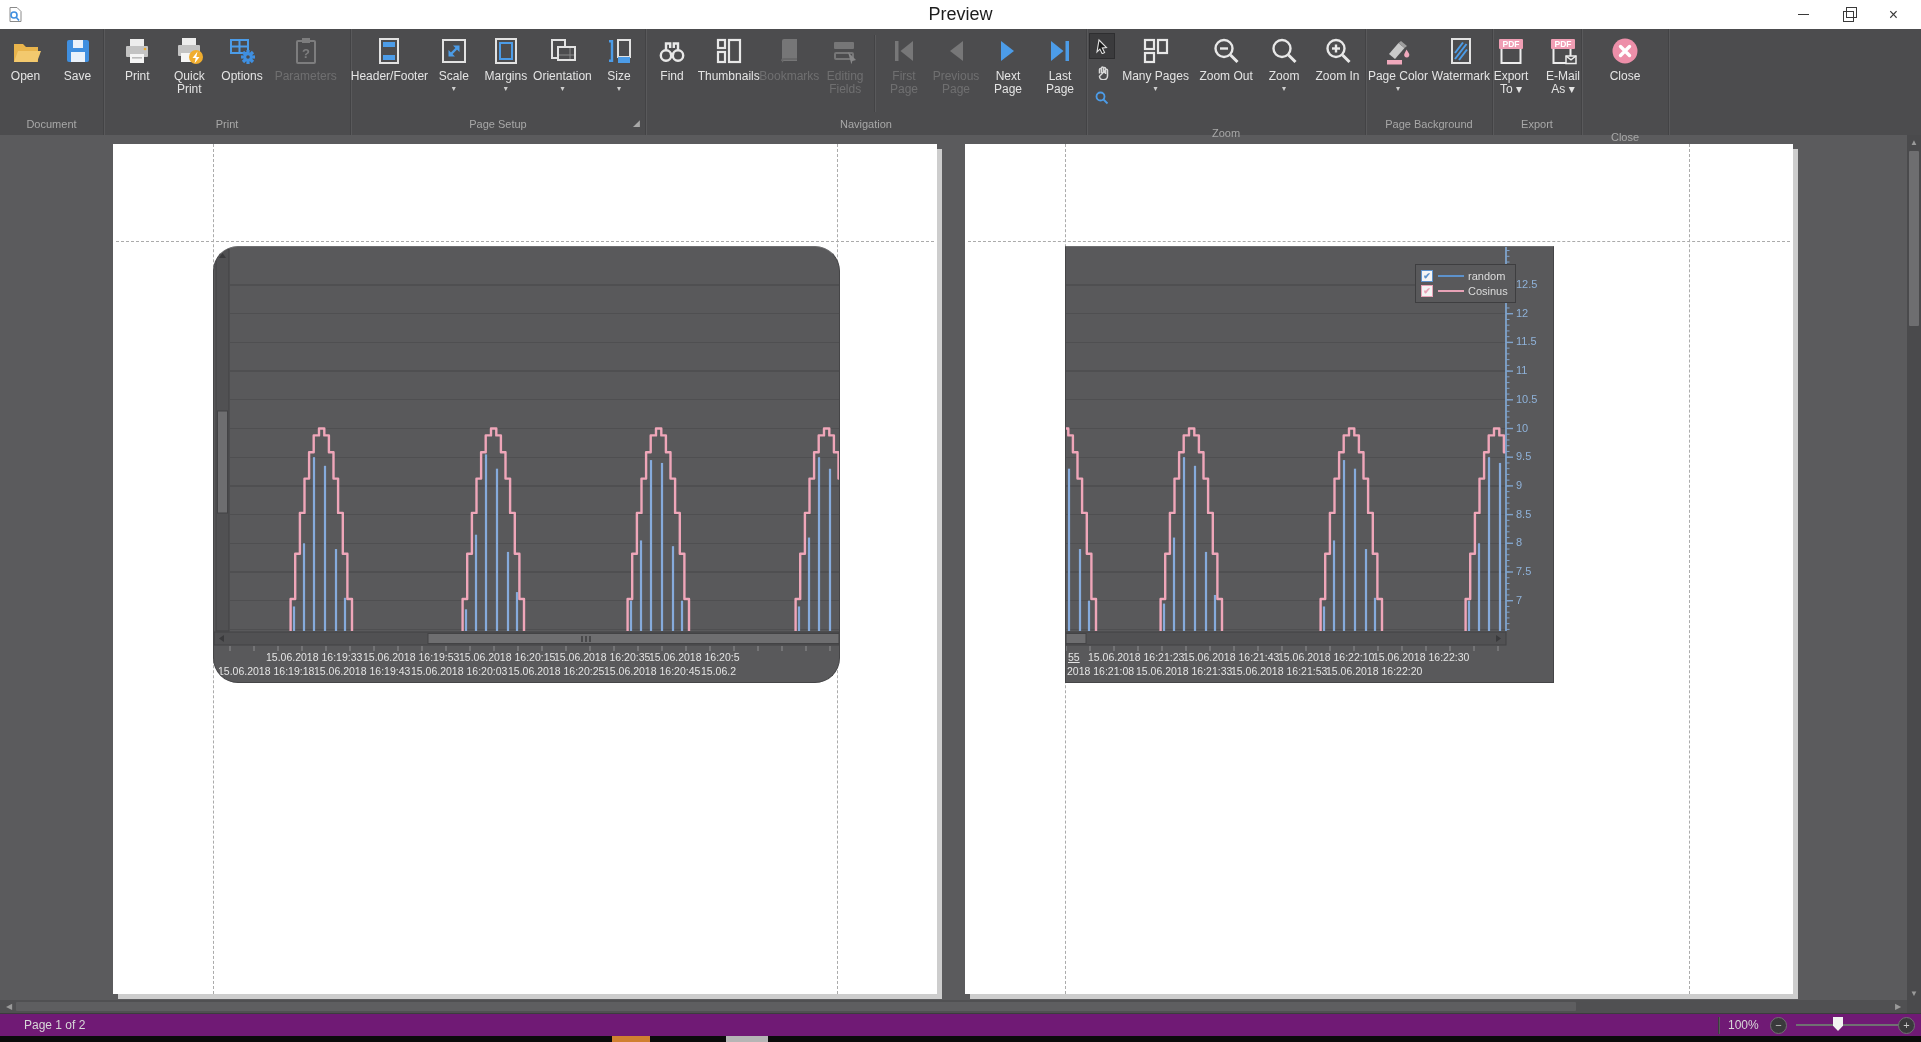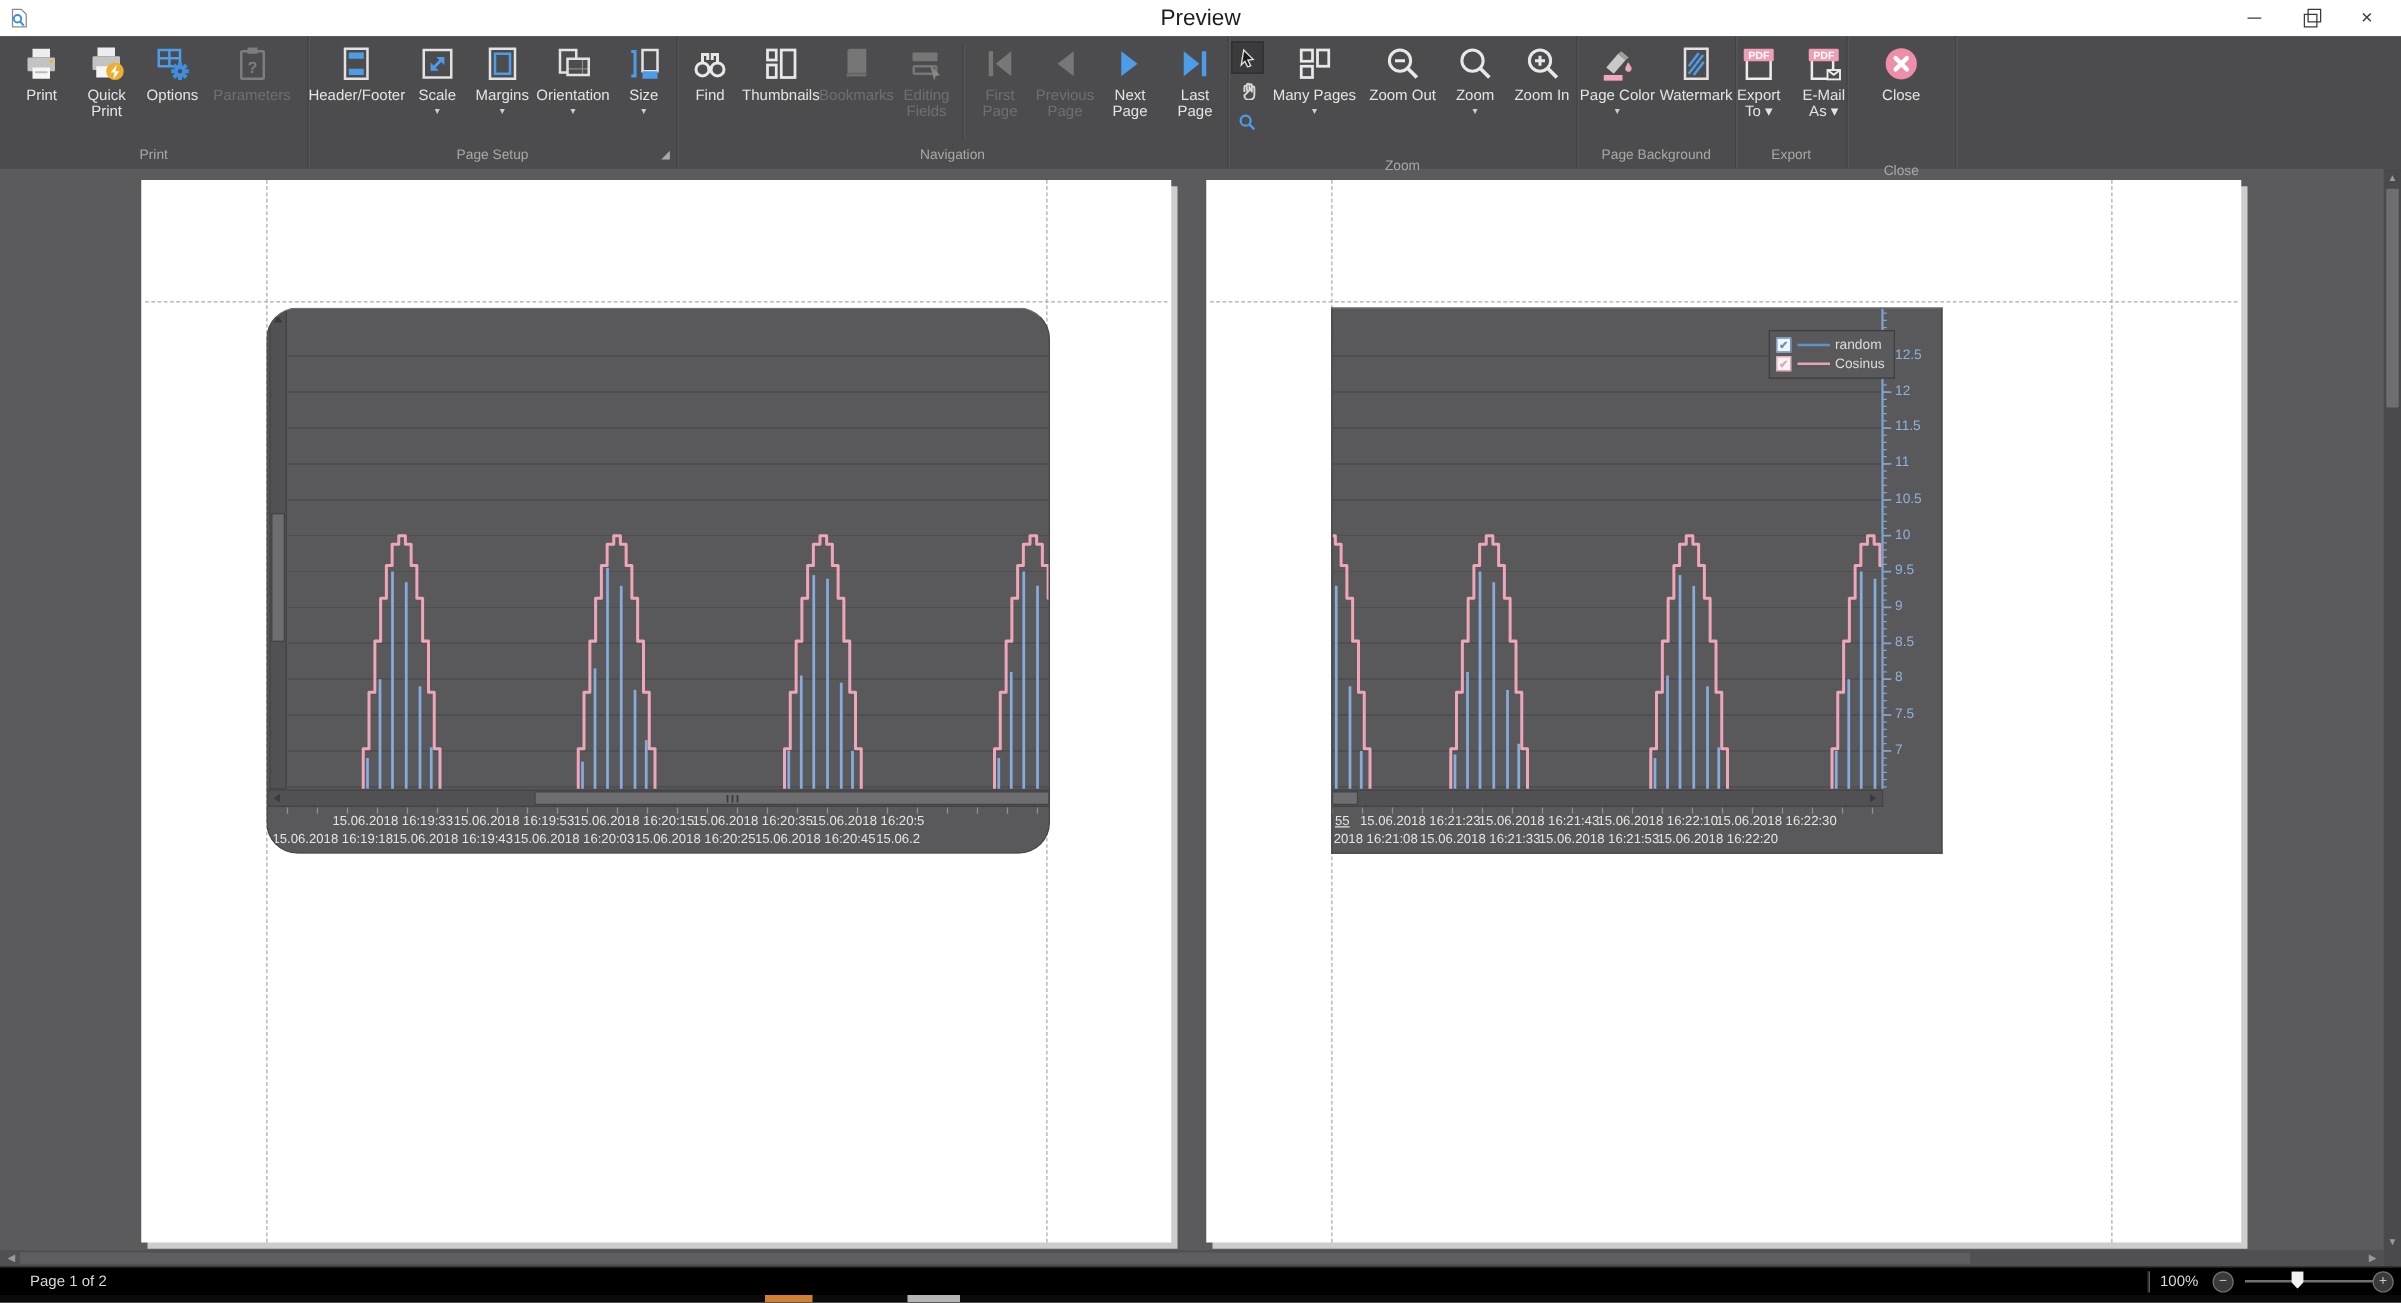--- a/index.html
+++ b/index.html
@@ -60,21 +60,21 @@
   .vscroll{position:absolute;right:0;top:135px;width:14px;height:865px;background:#4A4A4C;}
   .vscroll .arr{position:absolute;left:0;width:14px;height:14px;color:#9A9A9A;font-size:8px;
                 display:flex;align-items:center;justify-content:center;}
   .vscroll .thumb{position:absolute;left:2px;width:10px;background:#6E6E70;border-radius:1px;}
   .hscrollrow{position:absolute;left:0;top:1000px;width:1907px;height:13px;background:#505052;}
   .hscrollrow .arr{position:absolute;top:0;width:14px;height:13px;color:#9A9A9A;font-size:8px;
                    display:flex;align-items:center;justify-content:center;}
   .hscrollrow .thumb{position:absolute;top:2px;height:9px;background:#5E5E60;border-radius:1px;}
   .corner{position:absolute;right:0;top:1000px;width:14px;height:13px;background:#4A4A4C;}
 
-  .statusbar{position:absolute;left:0;top:1013px;width:100%;height:23px;background:#000000;
+  .statusbar{position:absolute;left:0;top:1013px;width:100%;height:23px;background:#701a75;
              border-top:1px solid #3C3C3E;color:#D8D8D8;font-size:12px;}
   .statusbar .pageind{position:absolute;left:24px;top:0;line-height:22px;}
   .statusbar .zsep{position:absolute;left:1718px;top:3px;bottom:3px;width:1px;background:#3C3C3E;
                    box-shadow:1px 0 0 #5A5A5C;}
   .statusbar .zpct{position:absolute;left:1728px;top:0;line-height:22px;}
   .zbtn{position:absolute;top:3px;width:15px;height:15px;border-radius:50%;background:#3A3A3C;
         border:1px solid #707072;color:#C9C9C9;font-size:11px;line-height:14px;text-align:center;}
   .zminus{left:1770px}.zplus{left:1898px}
   .ztrack{position:absolute;left:1796px;top:10px;width:110px;height:2px;background:#707072;}
   .zthumb{position:absolute;left:1833px;top:3px;width:10px;height:14px;background:#F2F2F2;
@@ -100,20 +100,40 @@
     <div class="winbtn min">
         <span class="minbar"></span>
       </div>
     <div class="winbtn max">
         <span class="restore"></span>
       </div>
     <div class="winbtn cls">×</div>
   </div>
 
   <div class="ribbon" id="ribbon">
+      <div class="rgroup" style="width: 103px;">
+        <div class="ritems">
+          <div class="rbtn">
+            <span class="ric"><svg viewBox="0 0 32 32" width="32" height="32">
+                <path d="M4 9h9l3 3h12v15H4z" fill="#E9B44C"></path>
+                <path d="M4 27l4-11h23l-4 11z" fill="#F3C96E"></path>
+              </svg></span>
+            <div class="rlabel">Open</div>
+          </div>
+          <div class="rbtn">
+            <span class="ric"><svg viewBox="0 0 32 32" width="32" height="32">
+                <rect x="5" y="5" width="22" height="22" rx="2" fill="#3F8FE0"></rect>
+                <rect x="11" y="5" width="10" height="8" fill="#EAF2FB"></rect>
+                <rect x="9" y="17" width="14" height="10" fill="#EAF2FB"></rect>
+              </svg></span>
+            <div class="rlabel">Save</div>
+          </div>
+        </div>
+        <div class="rgrouplabel"><span>Document</span></div>
+      </div>
       <div class="rgroup" style="width: 246px;">
         <div class="ritems">
           <div class="rbtn">
             <span class="ric"><svg viewBox="0 0 32 32" width="32" height="32">
                 <rect x="9" y="4" width="14" height="7" fill="#EDEDED"></rect>
                 <rect x="5" y="11" width="22" height="11" rx="1" fill="#C3C3C3"></rect>
                 <rect x="9" y="19" width="14" height="9" fill="#F5F5F5"></rect>
                 <rect x="11" y="22" width="10" height="1.6" fill="#BBB"></rect>
                 <circle cx="24" cy="14" r="1.3" fill="#F0AD2E"></circle>
               </svg></span>

